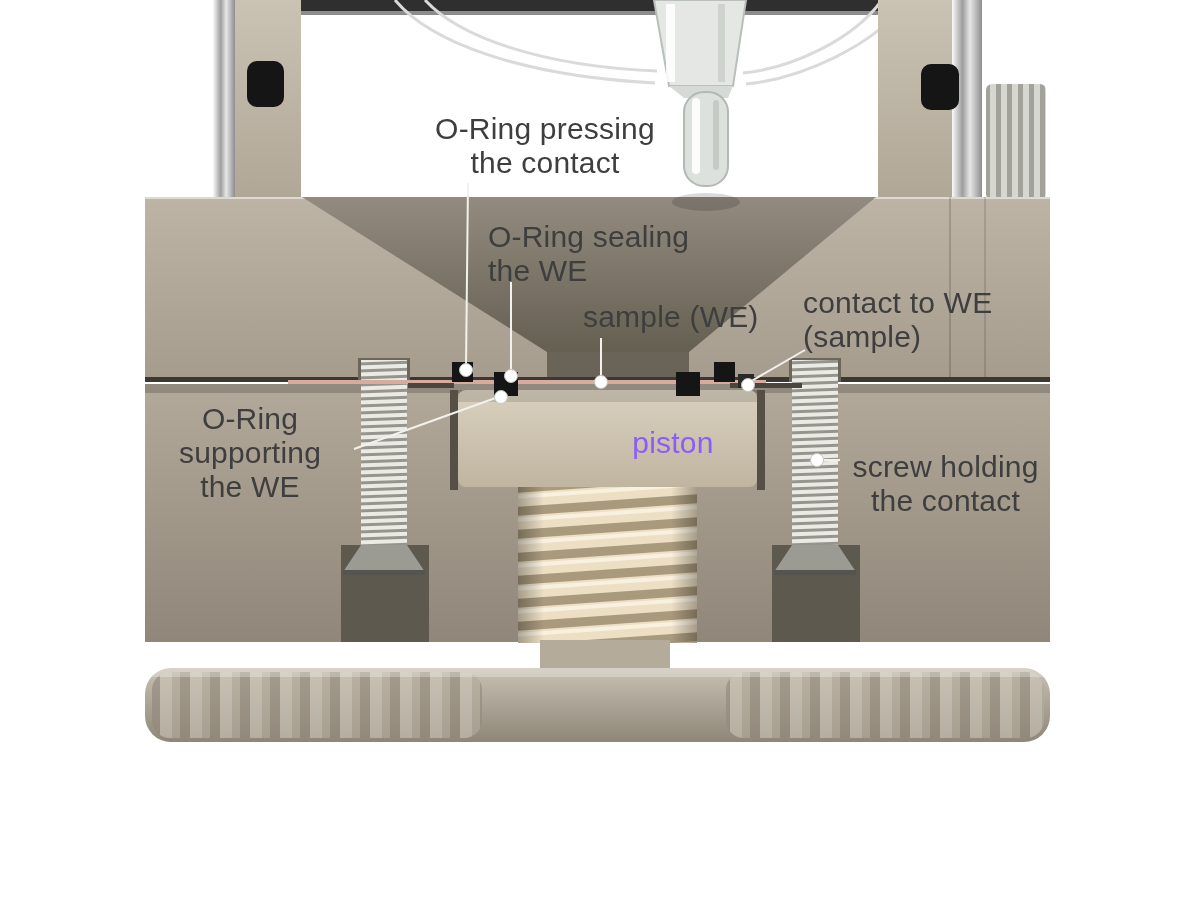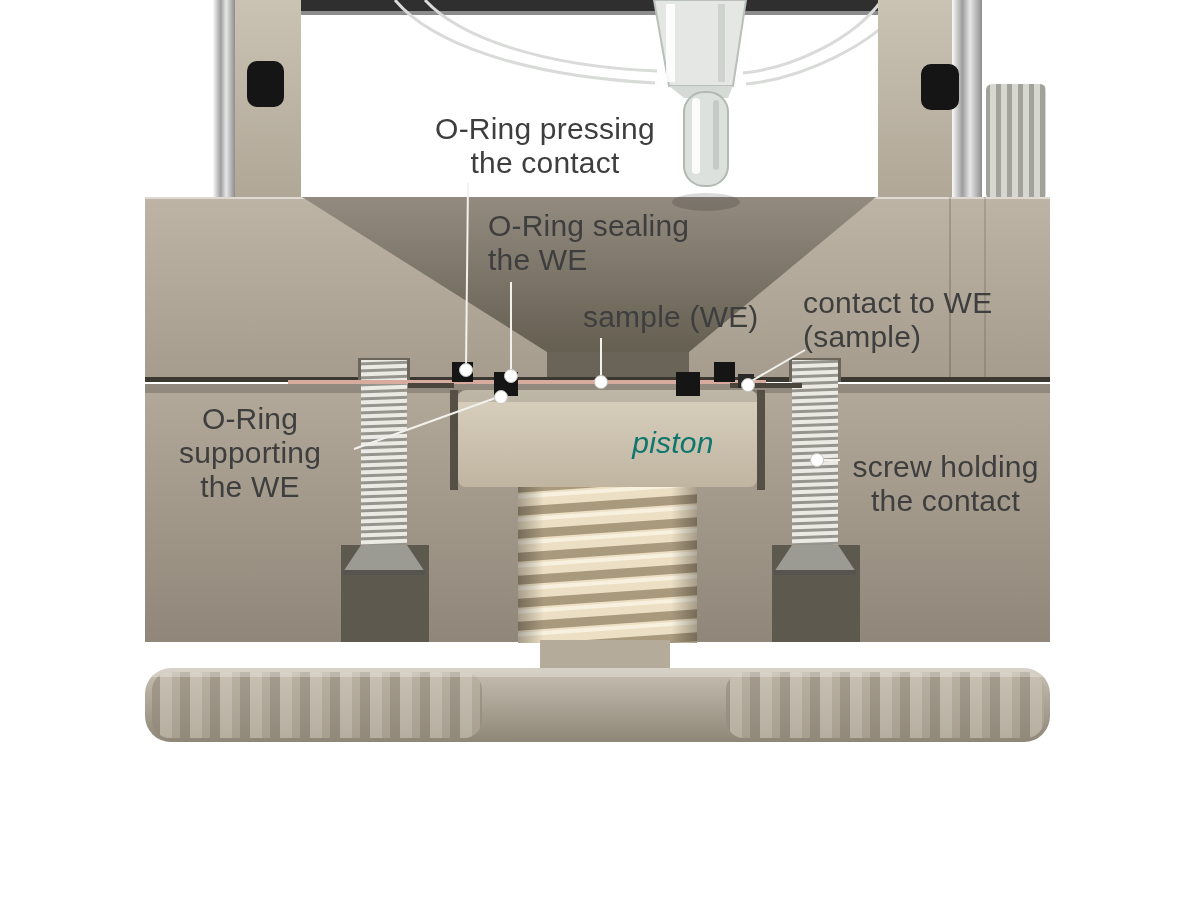--- a/index.html
+++ b/index.html
@@ -7,21 +7,21 @@
     position:relative;width:1200px;height:856px;background:#ffffff;
     font-family:"Liberation Sans",sans-serif;overflow:hidden;
   }
   .stage > svg{position:absolute;left:0;top:0;}
   .label{
     position:absolute;font-size:30px;line-height:1.13;color:#3e3e3e;
     white-space:pre-line;letter-spacing:.2px;
   }
   .label--center{text-align:center;}
   .label--right{text-align:center;}
-  .label--light{color:#0f766e;font-style:italic;}
+  .label--light{color:#8b5cf6;}
 </style>
 </head>
 <body>
 
 <div class="stage">
 
   <svg width="1200" height="900" viewBox="0 0 1200 900">
     <defs>
       <linearGradient id="g-col" x1="0" y1="0" x2="0" y2="1">
         <stop offset="0" stop-color="#cac2b3"></stop>
@@ -176,21 +176,21 @@
       <circle cx="601" cy="382" r="6.5"></circle>
       <circle cx="748" cy="385" r="6.5"></circle>
       <circle cx="501" cy="397" r="6.5"></circle>
       <circle cx="817" cy="460" r="6.5"></circle>
     </g>
   </svg>
 
   <div class="label label--center" style="left:425px;top:112px;width:240px;">O-Ring pressing
 the contact</div>
 
-  <div class="label" style="left:488px;top:209px;width:230px;">O-Ring sealing
+  <div class="label" style="left:488px;top:220px;width:230px;">O-Ring sealing
 the WE</div>
 
   <div class="label" style="left:803px;top:286px;width:240px;">contact to WE
 (sample)</div>
 
   <div class="label" style="left:583px;top:300px;width:220px;">sample (WE)</div>
 
   <div class="label label--right" style="left:150px;top:402px;width:200px;">O-Ring
 supporting
 the WE</div>

